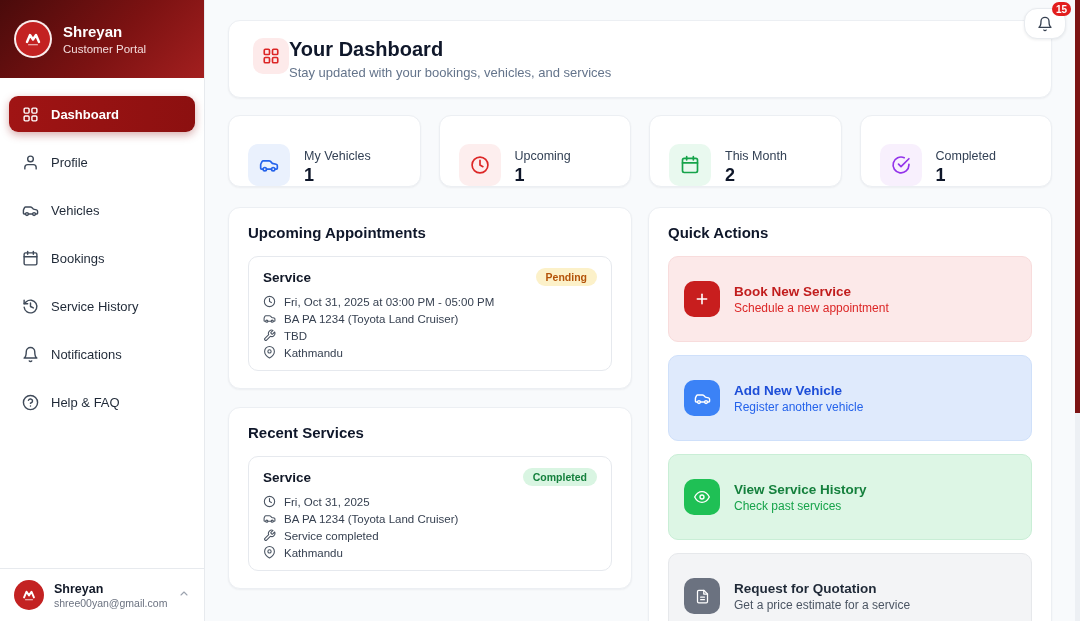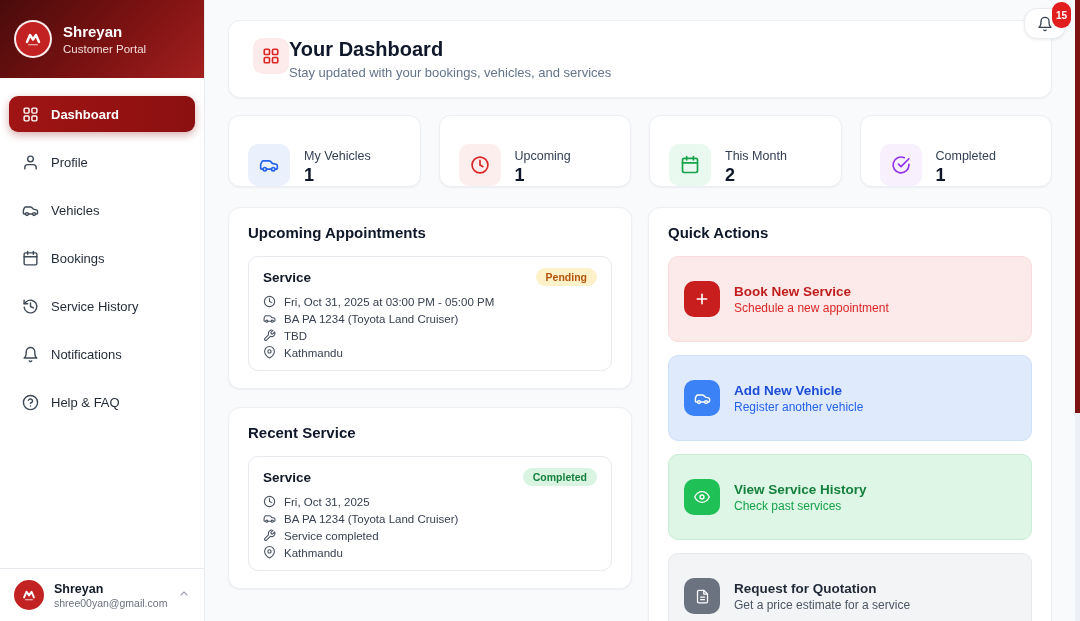--- a/index.html
+++ b/index.html
@@ -27,21 +27,21 @@
   
   .main { flex:1; height:100%; padding:20px 28px 0 23px; position:relative; overflow:hidden; }
   .card { background:#ffffff; border:1px solid #eceff3; border-radius:12px; box-shadow:0 1px 2px rgba(16,24,40,.05); }
 
   .page-head { padding:17px 24px; display:flex; align-items:flex-start; }
   .ph-icon { width:36px; height:36px; border-radius:10px; background:#fdeaea; color:#dc2626; display:flex; align-items:center; justify-content:center; }
   .ph-title { font-size:20px; font-weight:bold; color:#0f172a; }
   .ph-sub { font-size:13px; color:#64748b; margin-top:4px; }
 
   .bell-btn { position:absolute; top:8px; right:14px; width:42px; height:31px; background:#ffffff; border:1px solid #e8ebef; border-radius:13px; box-shadow:0 1px 3px rgba(16,24,40,.08); display:flex; align-items:center; justify-content:center; color:#374151; cursor:pointer; z-index:5; }
-  .bell-badge { position:absolute; top:-7px; right:-6px; min-width:18px; height:26px; border-radius:9px; background:#e21d1d; color:#fff; font-size:10px; font-weight:bold; display:flex; align-items:center; justify-content:center; padding:0 4px; }
+  .bell-badge { position:absolute; top:-7px; right:-6px; min-width:18px; height:14px; border-radius:9px; background:#e21d1d; color:#fff; font-size:10px; font-weight:bold; display:flex; align-items:center; justify-content:center; padding:0 4px; }
 
   .stats { display:grid; grid-template-columns:repeat(4,1fr); gap:18px; margin-top:17px; }
   .stat { height:72px; display:flex; align-items:flex-end; gap:14px; padding:0 19px; }
   .stat-icon { width:42px; height:42px; border-radius:10px; display:flex; align-items:center; justify-content:center; }
   .stat-label { font-size:12.5px; color:#334155; }
   .stat-value { font-size:18px; font-weight:bold; color:#0f172a; margin-top:2px; }
   .st-blue  .stat-icon { background:#eaf1fd; color:#2563eb; }
   .st-red   .stat-icon { background:#fdeeee; color:#dc2626; }
   .st-green .stat-icon { background:#e9f9ef; color:#16a34a; }
   .st-purple.stat .stat-icon, .st-purple .stat-icon { background:#f8f0fd; color:#9333ea; }
@@ -326,21 +326,21 @@
                       <circle cx="12" cy="10" r="3"></circle>
                     </svg>
                   </span>
                   <span>Kathmandu</span>
                 </div>
             </div>
           </div>
         </div>
 
         <div class="card section">
-          <div class="sec-title">Recent Service</div>
+          <div class="sec-title">Recent Services</div>
           <div class="appt">
             <div class="appt-head">
               <span class="appt-name">Service</span>
               <span class="badge completed">Completed</span>
             </div>
             <div class="appt-rows">
               <div class="appt-row">
                   <span class="ricon">
                     <svg width="13" height="13" viewBox="0 0 24 24" fill="none" stroke="currentColor" stroke-width="2" stroke-linecap="round">
                       <circle cx="12" cy="12" r="9.5"></circle>

